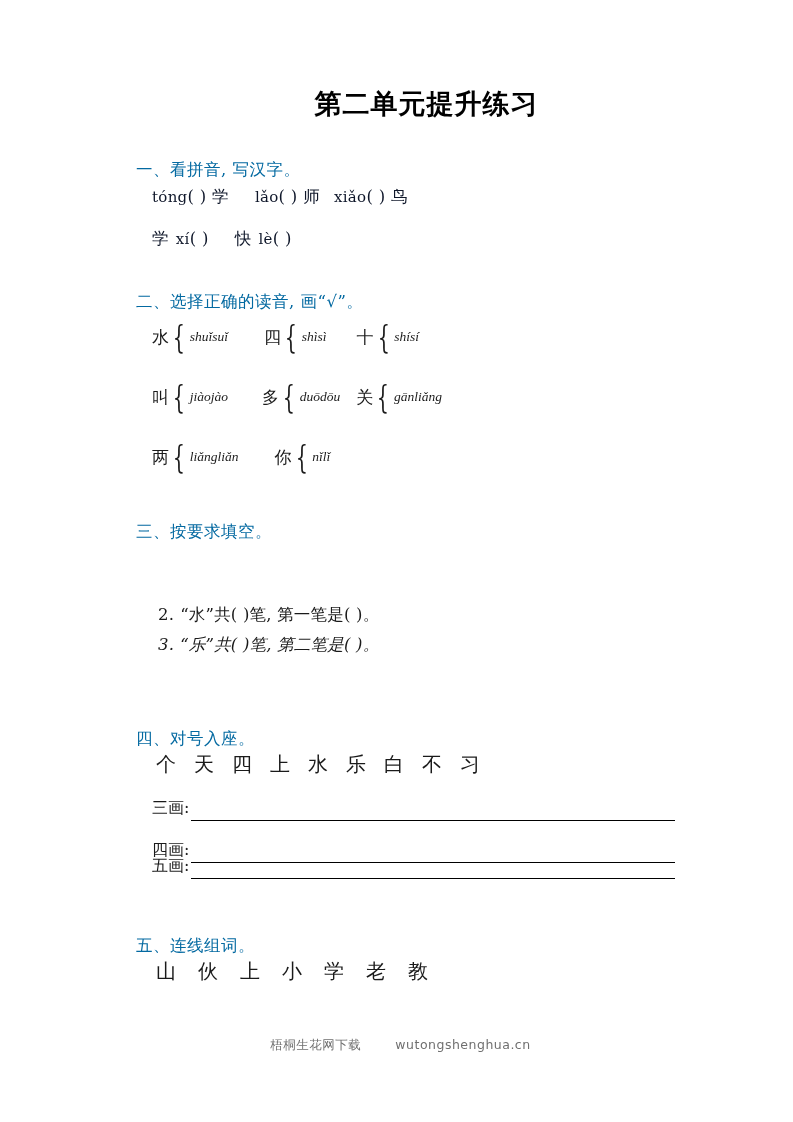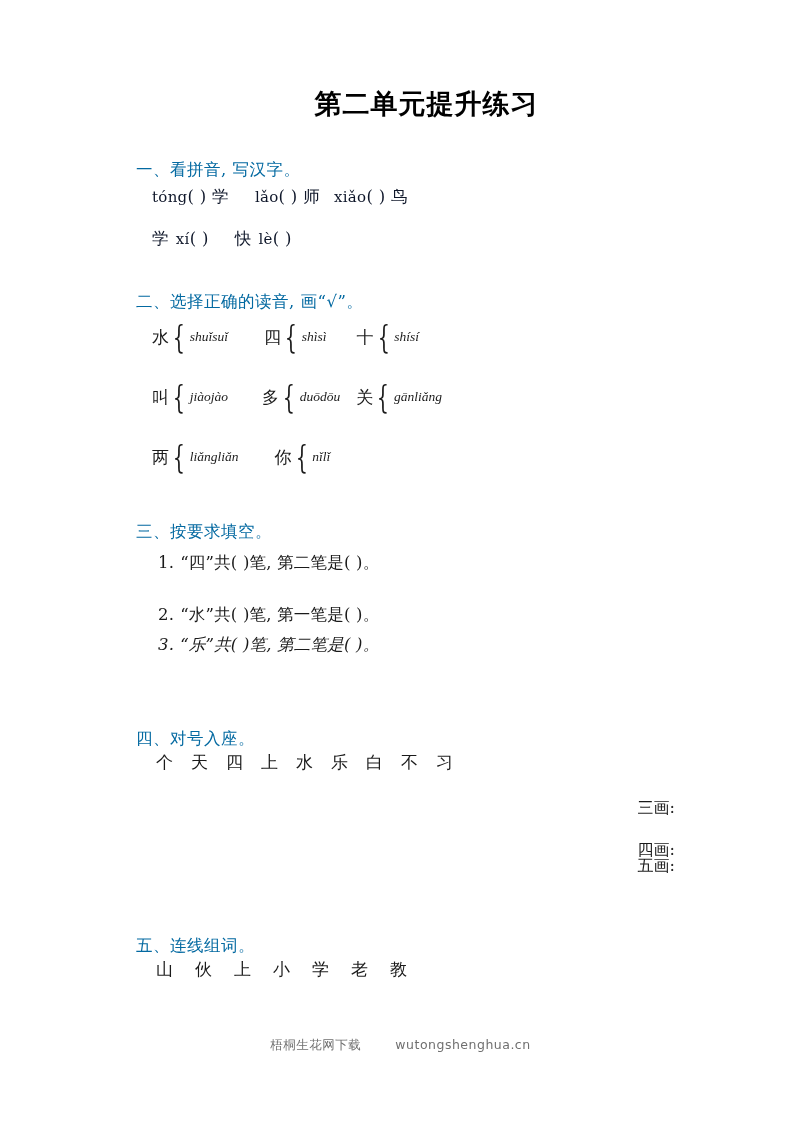--- a/index.html
+++ b/index.html
@@ -117,35 +117,34 @@
     white-space: nowrap;
     letter-spacing: 0.2px;
   }
   .item .num { margin-right: 6px; }
 
   
   .char-row {
     position: absolute;
     left: 156px;
     font-family: Liberation Mono, monospace;
-    font-size: 17px;
+    font-size: 20px;
     color: #1a1a1a;
     white-space: nowrap;
   }
   .char-row .c { display: inline-block; margin-right: 18px; }
   .char-row .c:last-child { margin-right: 0; }
 
   
   .blank-row {
     position: absolute;
     left: 152px;
     width: 523px;
     display: flex;
     align-items: flex-end;
-    flex-direction: column;
   }
   .blank-row .lbl {
     font-family: "DejaVu Serif", "Liberation Serif", serif;
     font-size: 16px;
     color: #1a1a1a;
     white-space: nowrap;
     padding-bottom: 2px;
   }
   .blank-row .line {
     flex: 1 1 auto;
@@ -255,23 +254,20 @@
       <span class="brace">{</span>
       <span class="opts">
         <span>nǐ</span>
         <span>lǐ</span>
       </span>
     </div>
   </div>
 
   <div class="sec-head" style="top:505px;">三、按要求填空。</div>
 
-  <div class="item" style="top:552px;">
-    <span class="num">1.</span><span>“四”共( )笔, 第二笔是( )。</span>
-  </div>
   <div class="item" style="top:604px;">
     <span class="num">2.</span><span>“水”共( )笔, 第一笔是( )。</span>
   </div>
   <div class="item" style="top:634px;font-style:italic;">
     <span class="num">3.</span><span>“乐”共( )笔, 第二笔是( )。</span>
   </div>
 
   <div class="sec-head" style="top:712px;">四、对号入座。</div>
 
   <div class="char-row" style="top:751px;">

